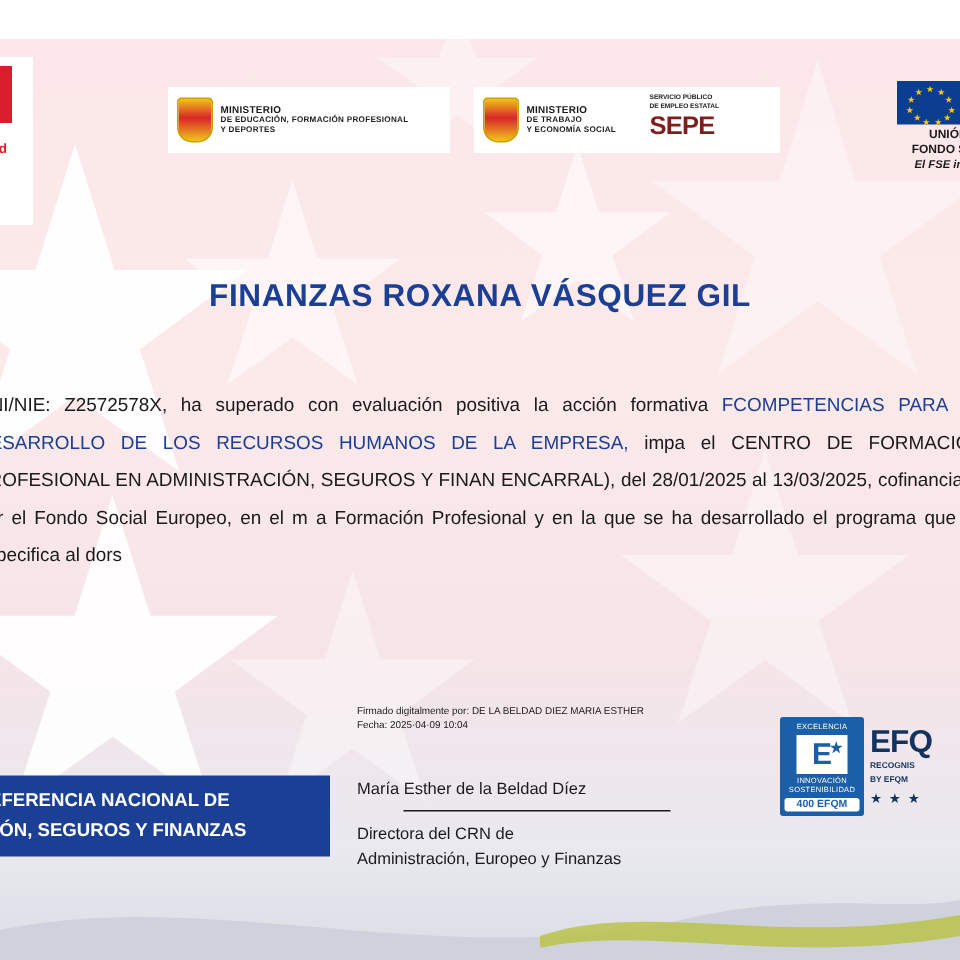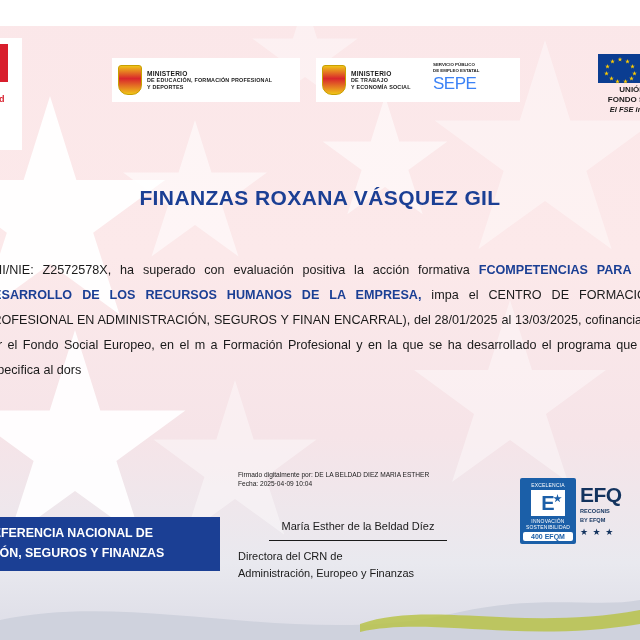--- a/index.html
+++ b/index.html
@@ -115,22 +115,22 @@
     box-sizing: border-box;
   }
   .sepe-top {
     font-size: 4.4px;
     color: #1a1a1a;
     font-weight: bold;
     line-height: 6px;
   }
   .sepe-word {
     font-size: 17px;
-    font-weight: normal;
-    color: #3b82f6;
+    font-weight: bold;
+    color: #7f1d1d;
     letter-spacing: -0.5px;
     line-height: 19px;
   }
 
   
   .logo-eu {
     position: absolute;
     left: 580px;
     top: 24px;
     width: 120px;
@@ -177,37 +177,37 @@
     position: absolute;
     left: -16px;
     top: 258px;
     width: 672px;
     font-size: 12.6px;
     line-height: 25px;
     color: #1a1a1a;
     text-align: justify;
     text-justify: inter-word;
   }
-  .body-text b { color: #1b3f94; font-weight: bold; }
+  .body-text b { color: #1b3f94; font-weight: normal; }
 
   
   .sig-block {
     position: absolute;
     left: 238px;
     top: 470px;
     width: 240px;
   }
   .sig-digital {
     font-size: 6.6px;
     color: #1a1a1a;
     line-height: 9px;
   }
   .sig-name {
     margin-top: 32px;
-    text-align: center;
+    text-align: left;
     font-size: 11px;
     color: #1a1a1a;
   }
   .sig-line {
     margin: 8px auto 0 auto;
     width: 178px;
     border-top: 1px solid #1a1a1a;
   }
   .sig-role {
     margin-top: 7px;

